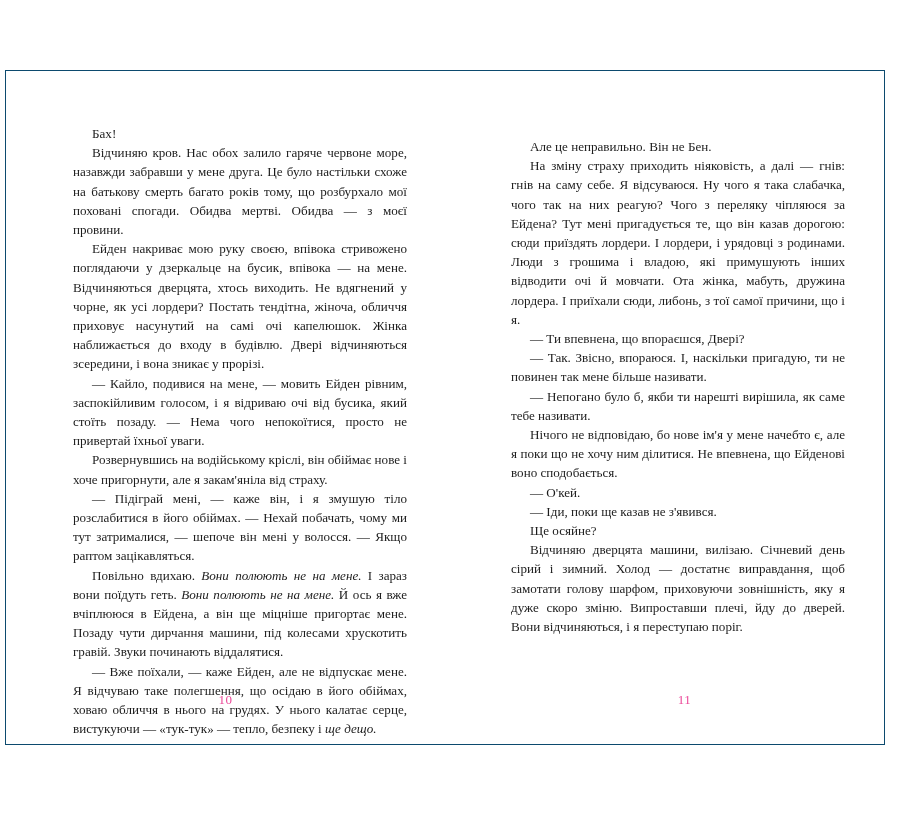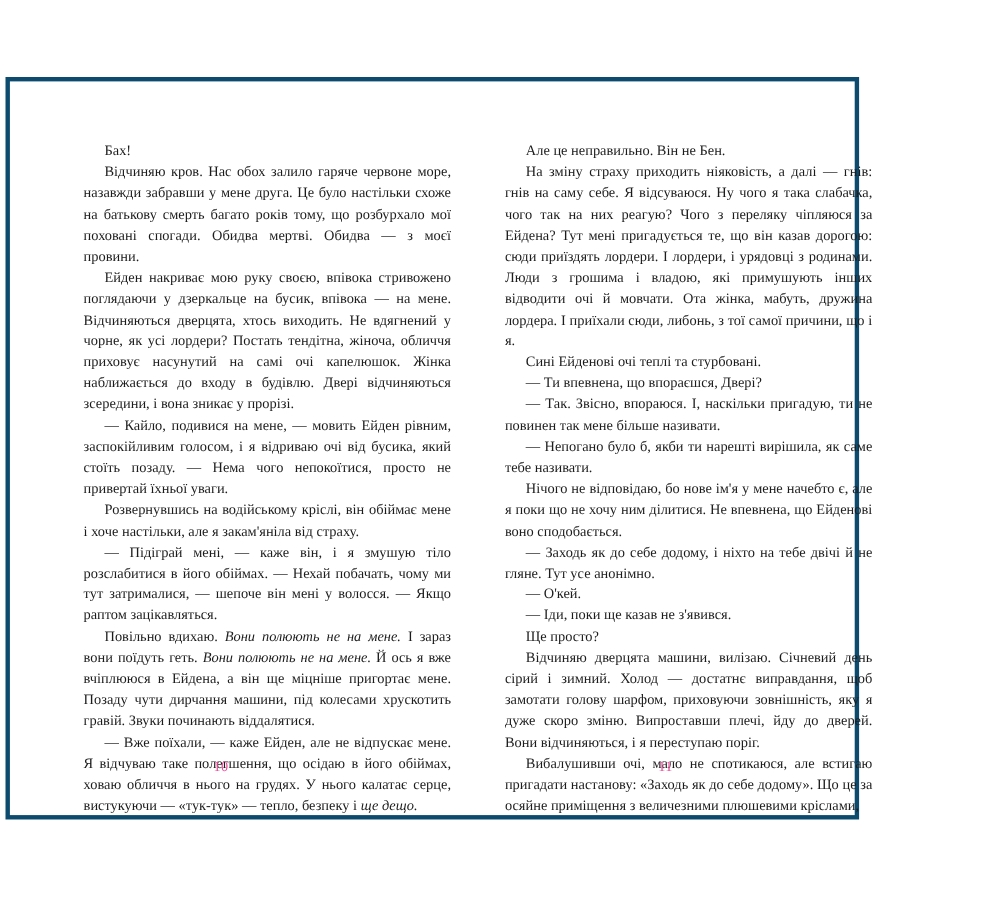--- a/index.html
+++ b/index.html
@@ -11,24 +11,24 @@
     width: 900px;
     height: 817px;
     font-family: "Liberation Serif", "DejaVu Serif", serif;
     overflow: hidden;
   }
 
   .spread {
     position: absolute;
     left: 5px;
     top: 70px;
-    width: 776px;
+    width: 880px;
     height: 675px;
     background: #ffffff;
-    border: 4px solid #0c4a6e;
+    border: 1px solid #0c4a6e;
     box-sizing: border-box;
   }
 
   .pages {
     position: absolute;
     left: 0;
     top: 0;
     width: 100%;
     height: 100%;
     display: flex;
@@ -44,21 +44,21 @@
   .page-left .text-col {
     position: absolute;
     left: 67px;
     top: 53px;
     width: 334px;
   }
 
   .page-right .text-col {
     position: absolute;
     left: 66px;
-    top: 53px;
+    top: 66px;
     width: 334px;
   }
 
   .text-col p {
     margin: 0;
     font-size: 13.1px;
     line-height: 19.2px;
     text-align: justify;
     text-indent: 19px;
     color: #1c1c1c;
@@ -92,41 +92,38 @@
 
 <div class="spread">
   <div class="pages">
 
     <div class="page page-left">
       <div class="text-col">
           <p><span>Бах!</span></p>
           <p><span>Відчиняю кров. Нас обох залило гаряче червоне море, назавжди забравши у мене друга. Це було настільки схоже на батькову смерть багато років тому, що розбурхало мої поховані спогади. Обидва мертві. Обидва — з моєї провини.</span></p>
           <p><span>Ейден накриває мою руку своєю, впівока стривожено поглядаючи у дзеркальце на бусик, впівока — на мене. Відчиняються дверцята, хтось виходить. Не вдягнений у чорне, як усі лордери? Постать тендітна, жіноча, обличчя приховує насунутий на самі очі капелюшок. Жінка наближається до входу в будівлю. Двері відчиняються зсередини, і вона зникає у прорізі.</span></p>
           <p class="dialogue"><span>— Кайло, подивися на мене, — мовить Ейден рівним, заспокійливим голосом, і я відриваю очі від бусика, який стоїть позаду. — Нема чого непокоїтися, просто не привертай їхньої уваги.</span></p>
-          <p><span>Розвернувшись на водійському кріслі, він обіймає мене і хоче настільки, але я закам'яніла від страху.</span></p>
+          <p><span>Розвернувшись на водійському кріслі, він обіймає нове і хоче пригорнути, але я закам'яніла від страху.</span></p>
           <p class="dialogue"><span>— Підіграй мені, — каже він, і я змушую тіло розслабитися в його обіймах. — Нехай побачать, чому ми тут затрималися, — шепоче він мені у волосся. — Якщо раптом зацікавляться.</span></p>
           <p><span>Повільно вдихаю. </span><em>Вони полюють не на мене.</em><span> І зараз вони поїдуть геть. </span><em>Вони полюють не на мене.</em><span> Й ось я вже вчіплююся в Ейдена, а він ще міцніше пригортає мене. Позаду чути дирчання машини, під колесами хрускотить гравій. Звуки починають віддалятися.</span></p>
           <p class="dialogue"><span>— Вже поїхали, — каже Ейден, але не відпускає мене. Я відчуваю таке полегшення, що осідаю в його обіймах, ховаю обличчя в нього на грудях. У нього калатає серце, вистукуючи — «тук-тук» — тепло, безпеку і </span><em>ще дещо.</em></p>
         </div>
       <div class="folio">10</div>
     </div>
 
     <div class="page page-right">
       <div class="text-col">
           <p><span>Але це неправильно. Він не Бен.</span></p>
           <p><span>На зміну страху приходить ніяковість, а далі — гнів: гнів на саму себе. Я відсуваюся. Ну чого я така слабачка, чого так на них реагую? Чого з переляку чіпляюся за Ейдена? Тут мені пригадується те, що він казав дорогою: сюди приїздять лордери. І лордери, і урядовці з родинами. Люди з грошима і владою, які примушують інших відводити очі й мовчати. Ота жінка, мабуть, дружина лордера. І приїхали сюди, либонь, з тої самої причини, що і я.</span></p>
-          <p><span>Сині Ейденові очі теплі та стурбовані.</span></p>
           <p class="dialogue"><span>— Ти впевнена, що впораєшся, Двері?</span></p>
           <p class="dialogue"><span>— Так. Звісно, впораюся. І, наскільки пригадую, ти не повинен так мене більше називати.</span></p>
           <p class="dialogue"><span>— Непогано було б, якби ти нарешті вирішила, як саме тебе називати.</span></p>
           <p><span>Нічого не відповідаю, бо нове ім'я у мене начебто є, але я поки що не хочу ним ділитися. Не впевнена, що Ейденові воно сподобається.</span></p>
-          <p class="dialogue"><span>— Заходь як до себе додому, і ніхто на тебе двічі й не гляне. Тут усе анонімно.</span></p>
           <p class="dialogue"><span>— О'кей.</span></p>
           <p class="dialogue"><span>— Іди, поки ще казав не з'явився.</span></p>
-          <p><span>Ще просто?</span></p>
+          <p><span>Ще осяйне?</span></p>
           <p><span>Відчиняю дверцята машини, вилізаю. Січневий день сірий і зимний. Холод — достатнє виправдання, щоб замотати голову шарфом, приховуючи зовнішність, яку я дуже скоро зміню. Випроставши плечі, йду до дверей. Вони відчиняються, і я переступаю поріг.</span></p>
-          <p><span>Вибалушивши очі, мало не спотикаюся, але встигаю пригадати настанову: «Заходь як до себе додому». Що це за осяйне приміщення з величезними плюшевими кріслами,</span></p>
         </div>
       <div class="folio">11</div>
     </div>
 
   </div>
 </div>
 
 </body></html>

